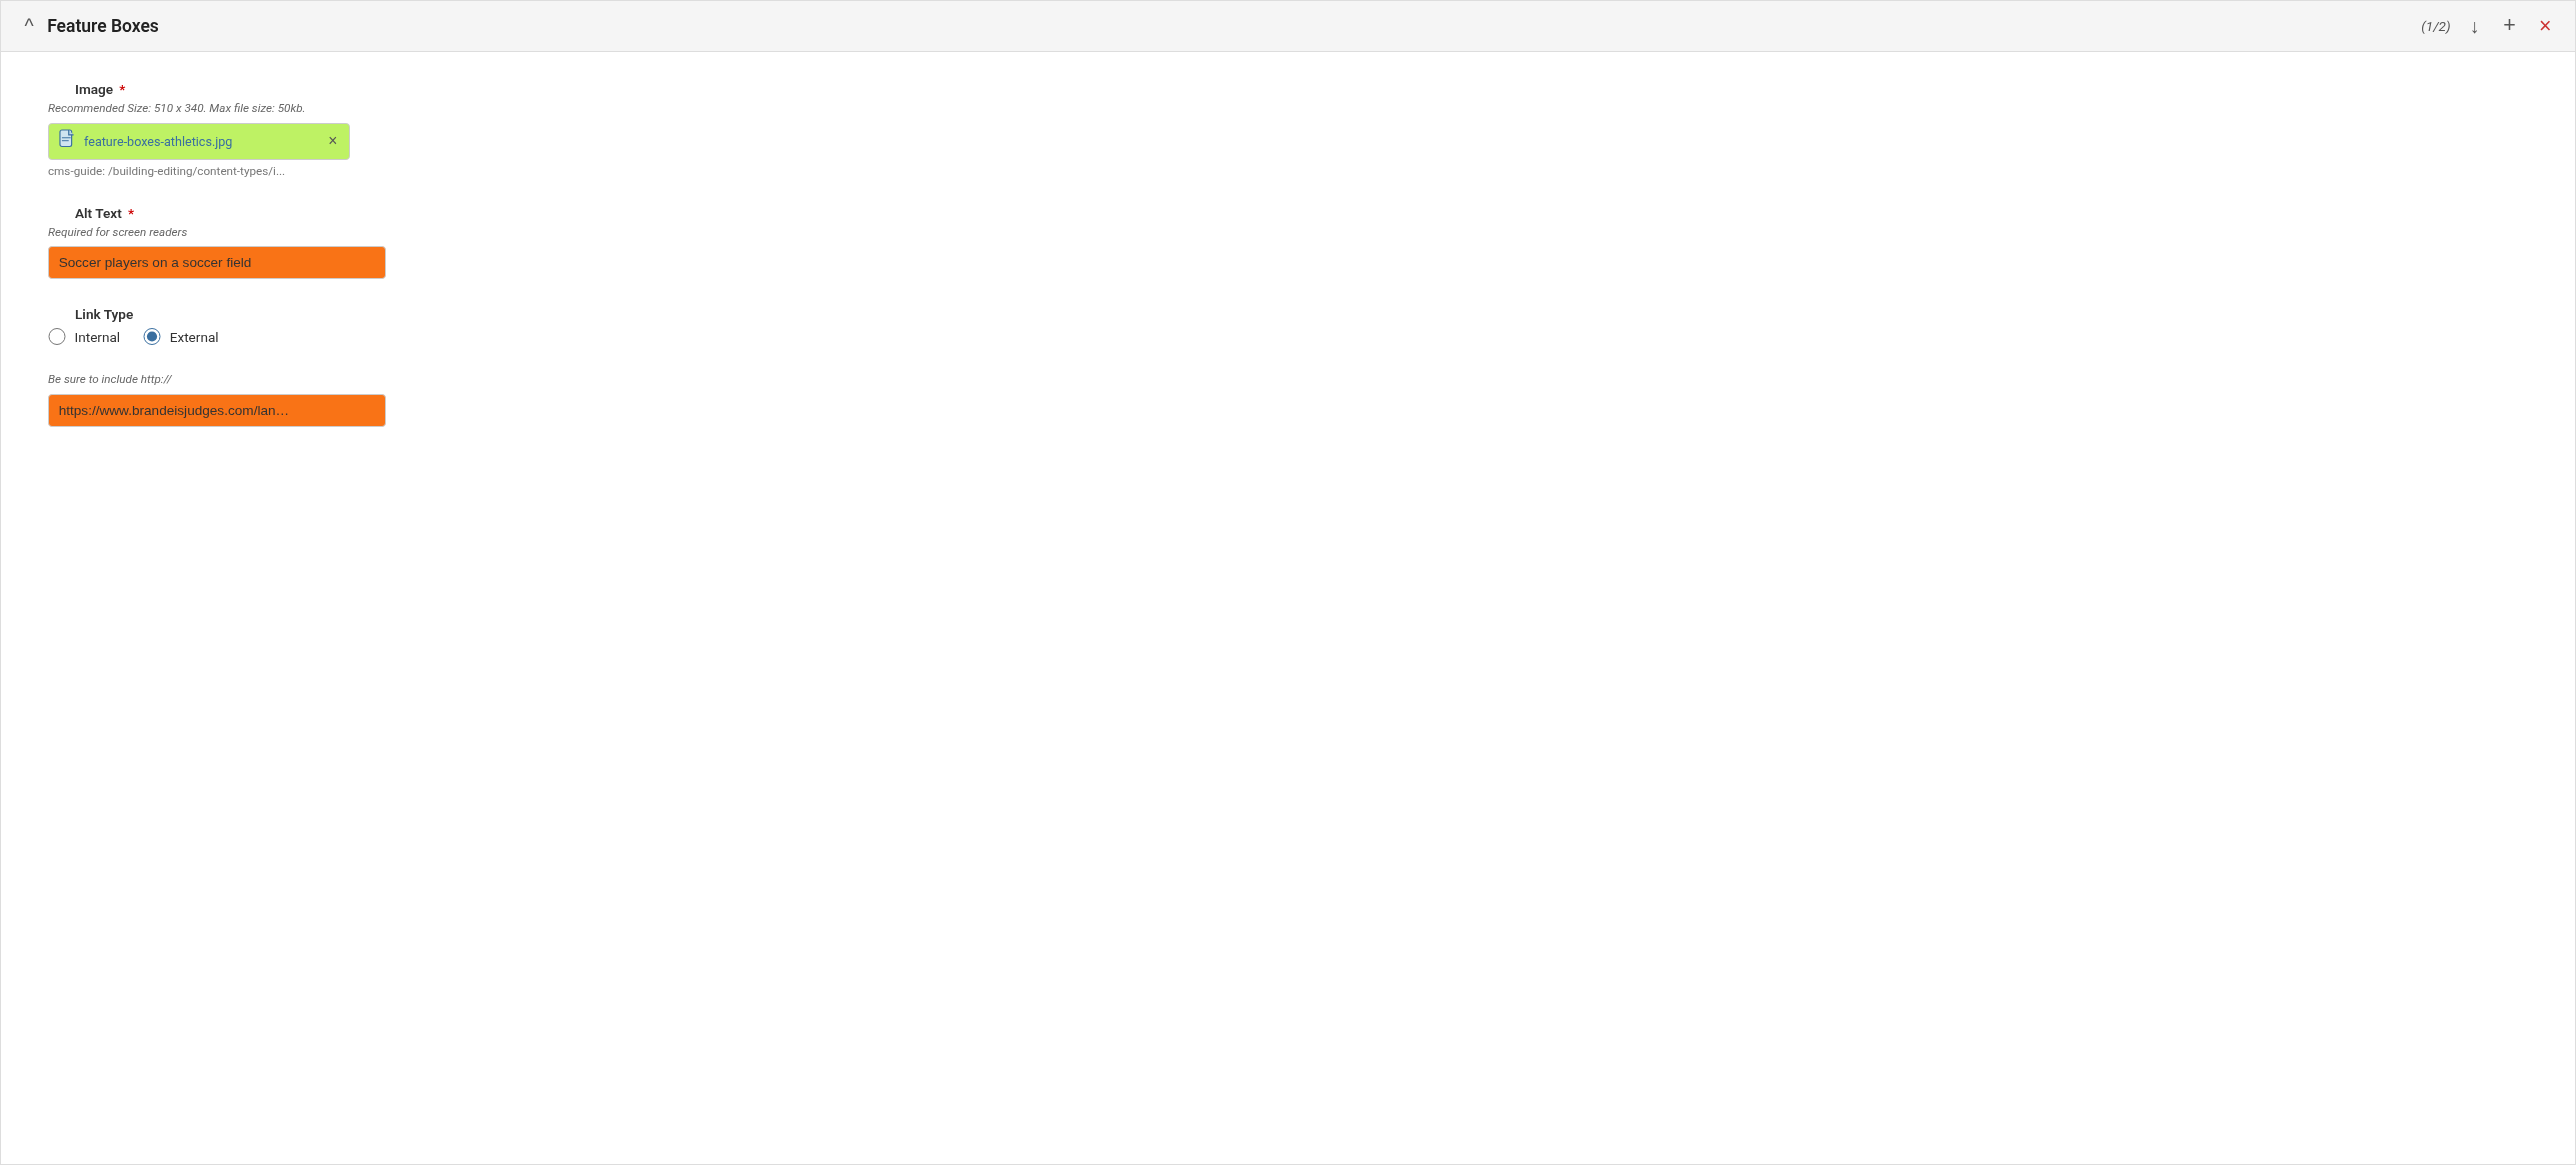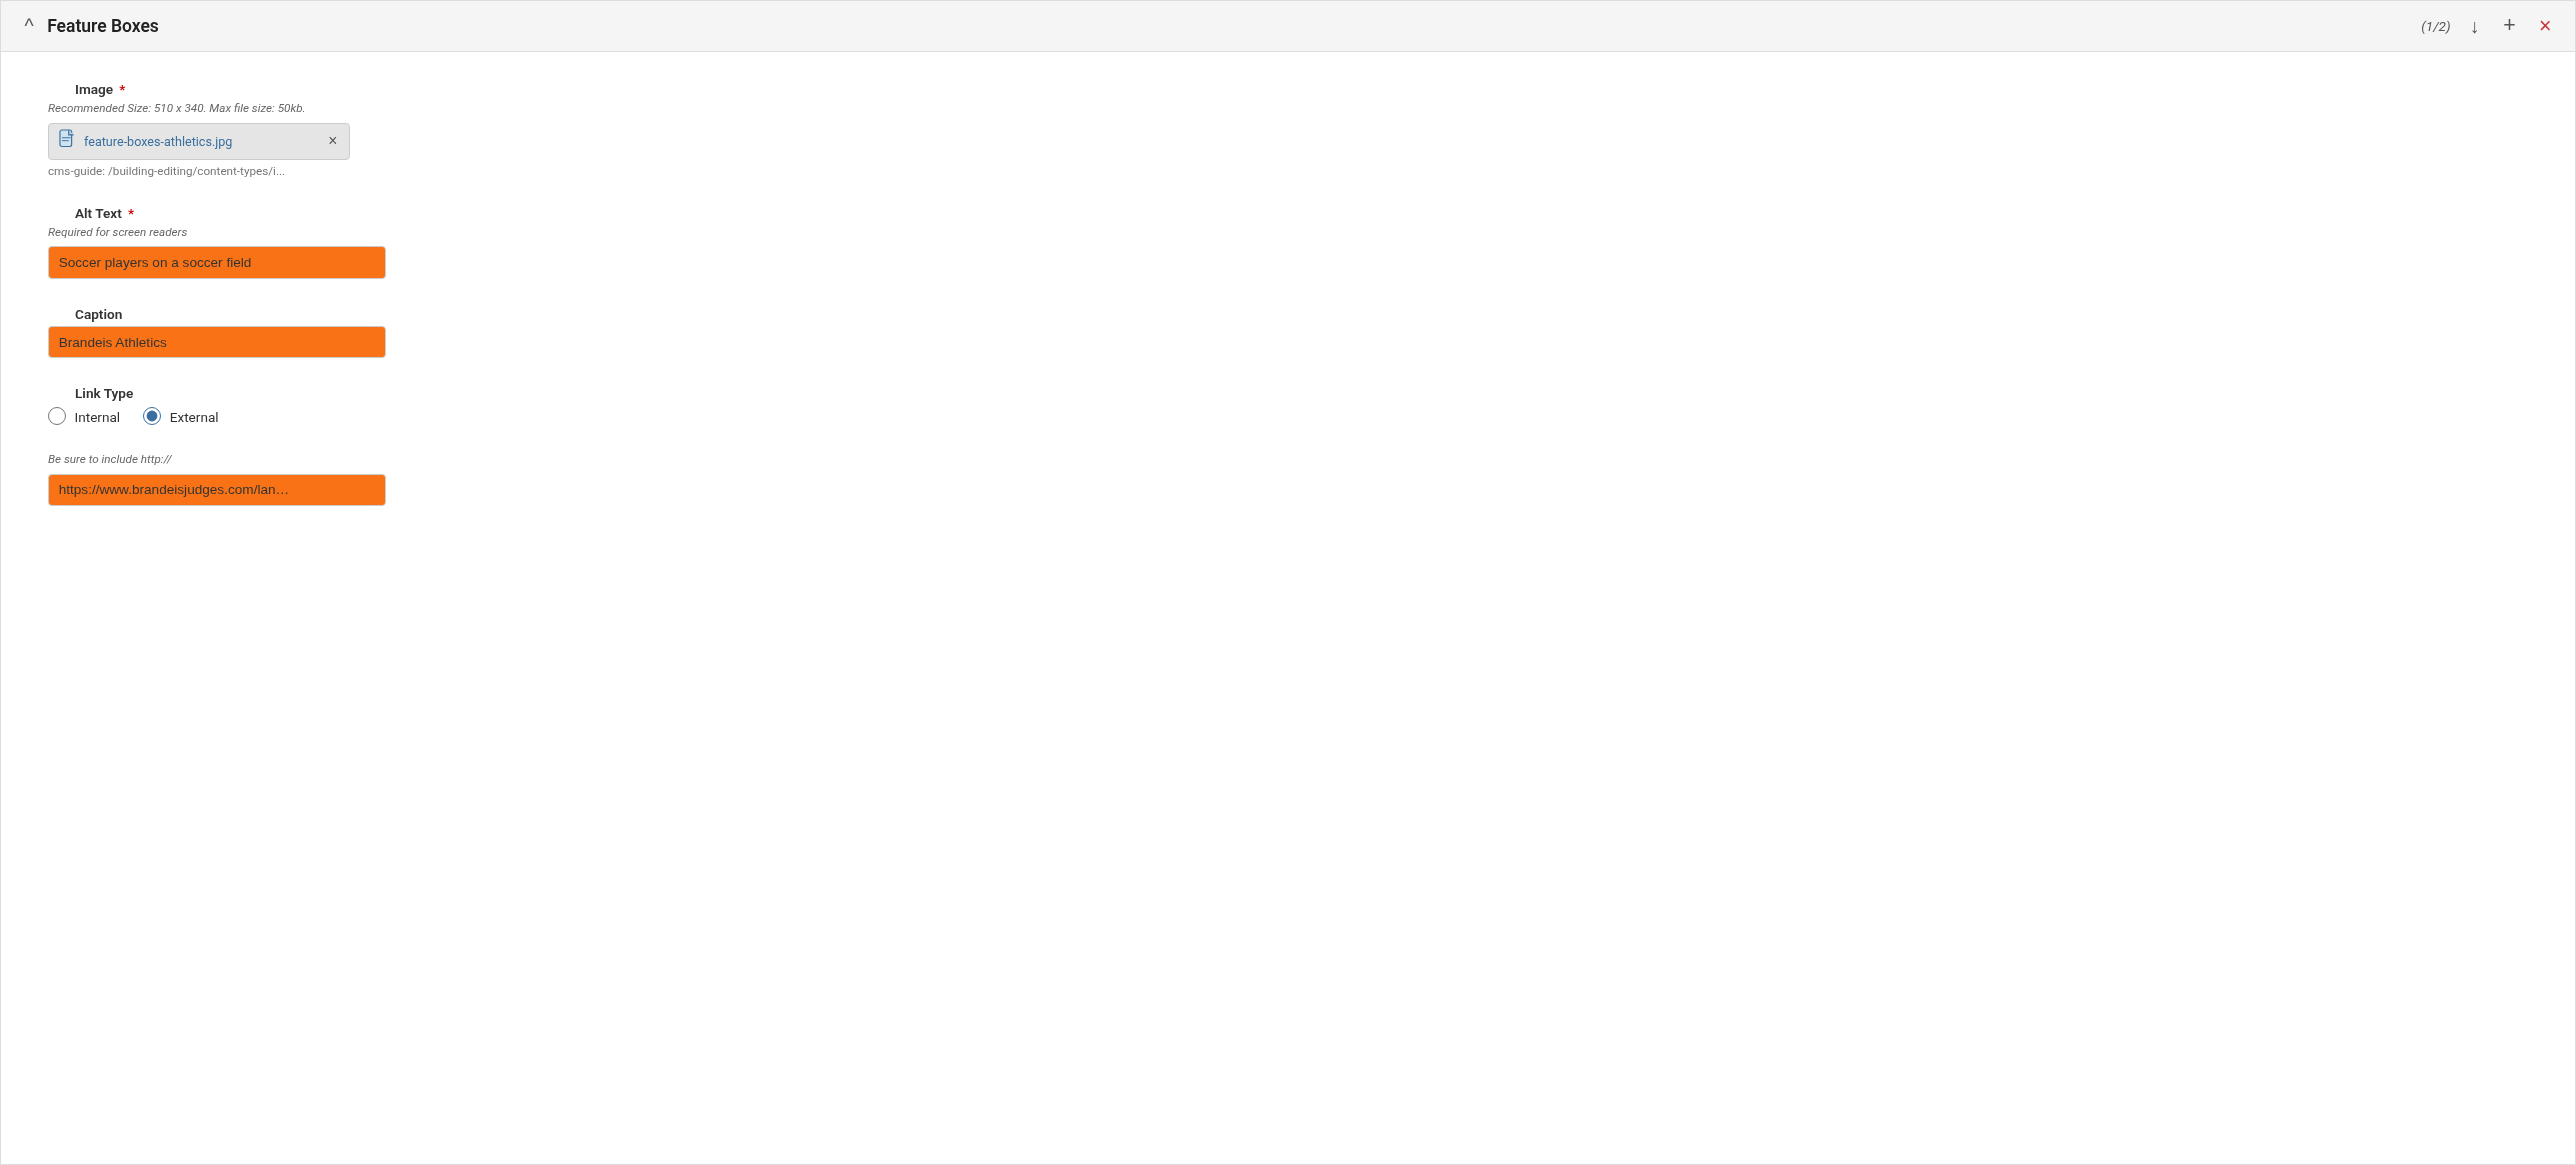--- a/index.html
+++ b/index.html
@@ -106,21 +106,21 @@
       margin-bottom: 7.8px;
     }
 
     .file-input-row {
       display: flex;
       align-items: center;
       border: 1px solid #ccc;
       border-radius: 3.9px;
       padding: 5.8px 9.7px;
       width: 302px;
-      background: #e5e5e5;
+      background: #bef264;
       gap: 7.8px;
     }
 
     .file-icon {
       color: #3a6fa0;
       font-size: 17.5px;
       flex-shrink: 0;
     }
 
     .file-name {
@@ -234,24 +234,20 @@
     </div>
 
     <div class="field-group">
       <div class="field-label">
         <span>Alt Text</span><span class="required"> *</span>
       </div>
       <div class="field-hint">Required for screen readers</div>
       <input type="text" class="text-input" value="Soccer players on a soccer field" style="">
     </div>
 
-    <div class="field-group">
-      <div class="field-label">Caption</div>
-      <input type="text" class="text-input" value="Brandeis Athletics" style="">
-    </div>
 
     <div class="field-group">
       <div class="field-label">Link Type</div>
       <div class="radio-group">
         <label class="radio-option">
           <input type="radio" name="link-type" style="">
           <span class="radio-label">Internal</span>
         </label>
         <label class="radio-option">
           <input type="radio" name="link-type" checked="" style="">

